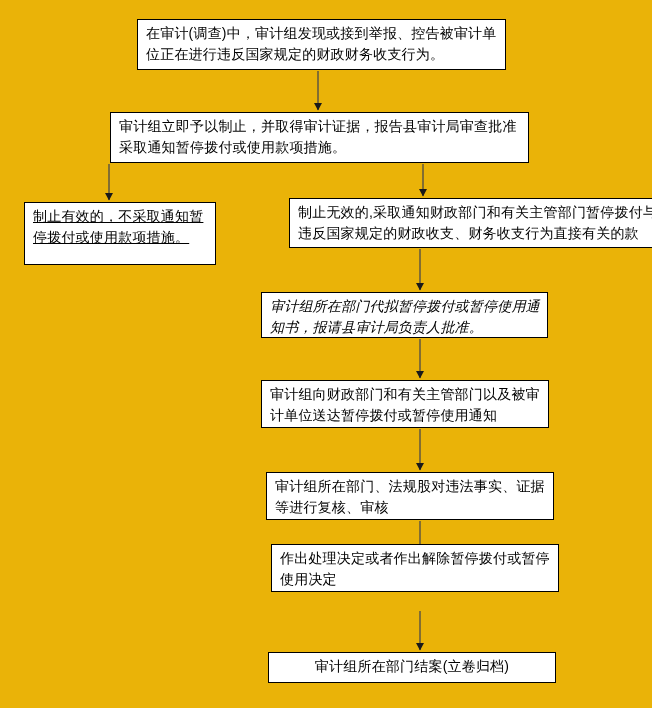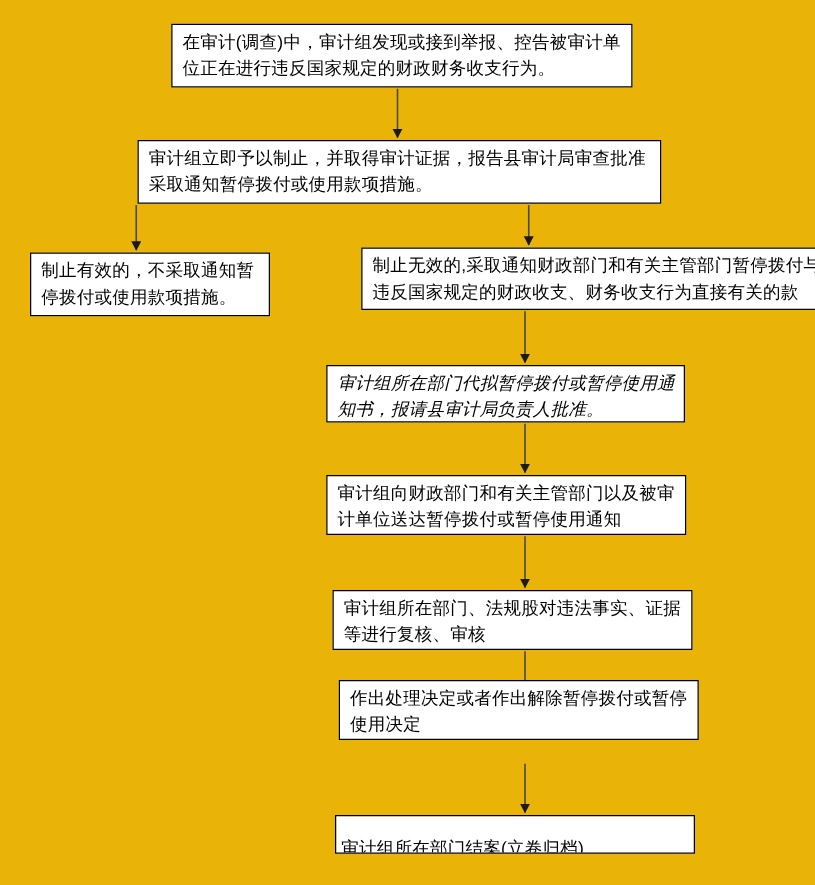--- a/index.html
+++ b/index.html
@@ -30,29 +30,29 @@
     background: #ffffff;
     color: #000000;
     font-size: 14px;
     line-height: 21px;
     padding: 3px 5px 3px 8px;
     white-space: pre-line;
     letter-spacing: 0.2px;
     overflow: hidden;
   }
   .node.center {
-    text-align: left;
+    text-align: center;
     white-space: normal;
-    padding: 12px 4px;
+    padding: 0 4px;
     line-height: 27px;
   }
   
   .n1 { left: 137px; top: 19px;  width: 369px; height: 51px; }
   .n2 { left: 110px; top: 112px; width: 419px; height: 51px; }
-  .n3 { left: 24px;  top: 202px; width: 192px; height: 51px; }
+  .n3 { left: 24px;  top: 202px; width: 192px; height: 63px; text-decoration: underline; }
   .n4 { left: 257px; top: 198px; width: 377px; height: 50px; margin-left: 32px; }
   .n5 { left: 261px; top: 292px; width: 287px; height: 46px; font-style: italic; }
   .n6 { left: 261px; top: 380px; width: 288px; height: 48px; }
   .n7 { left: 266px; top: 472px; width: 288px; height: 48px; }
   .n8 { left: 271px; top: 544px; width: 288px; height: 48px; }
   .n9 { left: 268px; top: 652px; width: 288px; height: 31px; }
   .arrow-line {
     stroke: #4a4a4a;
     stroke-width: 1.3;
   }

